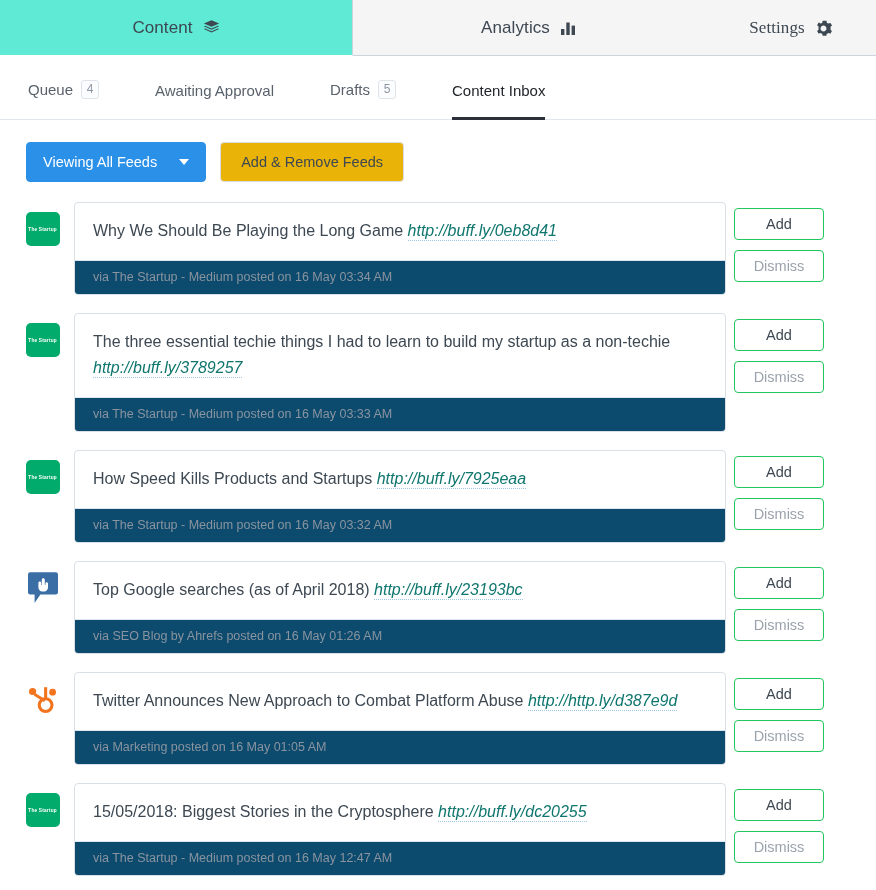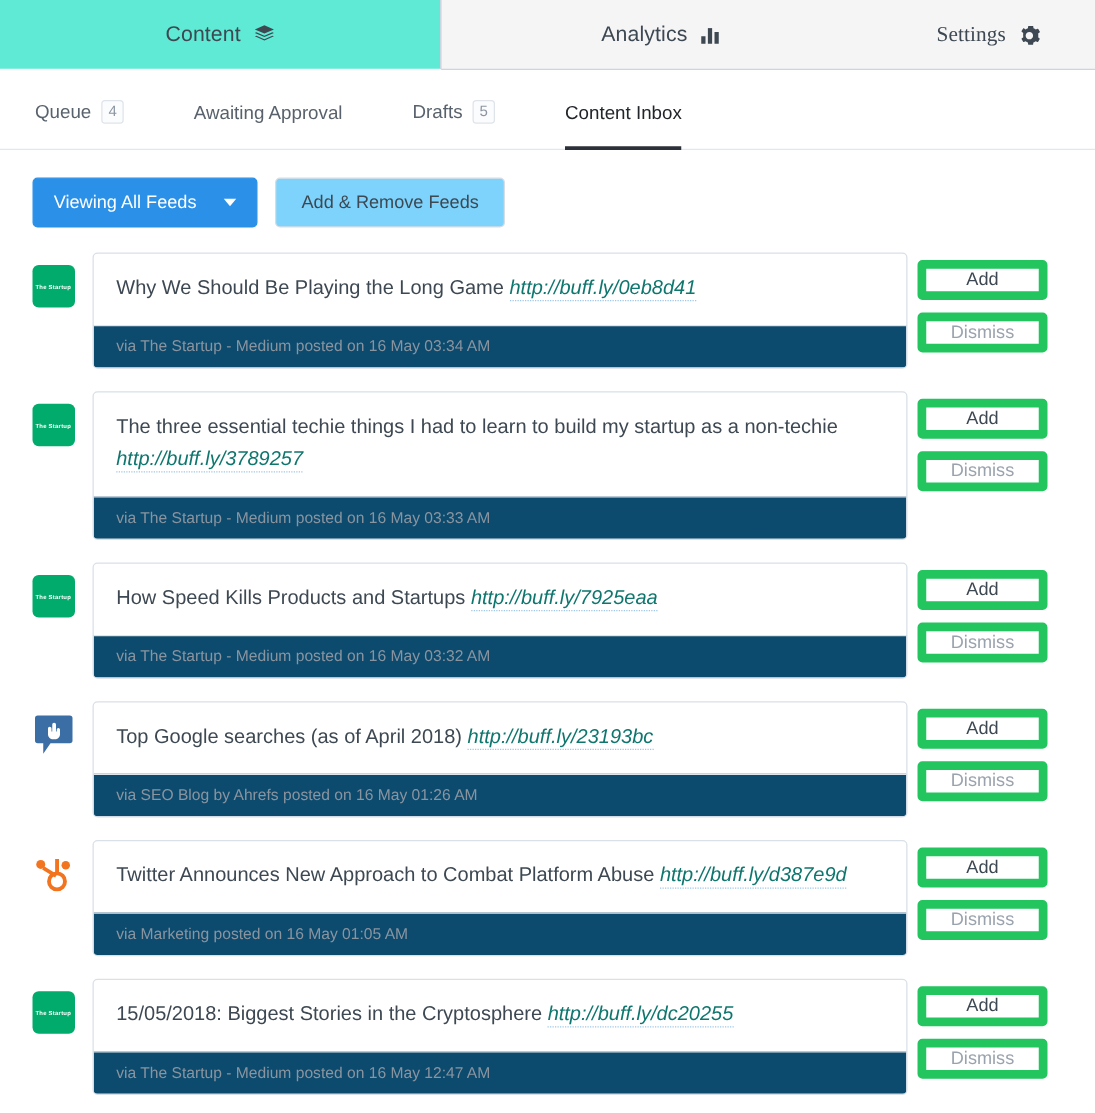--- a/index.html
+++ b/index.html
@@ -106,21 +106,21 @@
     gap: 22px;
   }
   .caret {
     width: 0; height: 0;
     border-left: 5px solid transparent;
     border-right: 5px solid transparent;
     border-top: 6px solid #ffffff;
     display: inline-block;
   }
   .btn-outline {
-    background: #7dd3fc;
+    background: #eab308;
     color: #3d4852;
     border: 1px solid #d8dde4;
     height: 40px;
     padding: 16px 20px;
   }
 
   
   .feed { padding: 0 0 0 26px; }
   .feed-row {
     display: flex;
@@ -181,24 +181,24 @@
     color: #8a949f;
   }
   .actions {
     margin-left: 8px;
     display: flex;
     flex-direction: column;
     gap: 10px;
     padding-top: 6px;
   }
   .btn-action {
-    width: 104px;
+    width: 90px;
     height: 32px;
     background: #ffffff;
-    border: 7px solid #22c55e;
+    border: 1px solid #22c55e;
     border-radius: 4px;
     font-size: 14.5px;
   }
   .btn-add { color: #3d4852; }
   .btn-dismiss { color: #9aa3ad; }
 </style>
 </head>
 <body>
 
 <div class="topnav">
@@ -319,21 +319,21 @@
       <g fill="#f2741f">
         <circle cx="19.6" cy="23.1" r="6.4" fill="none" stroke="#f2741f" stroke-width="3.1"></circle>
         <rect x="18.1" y="5.2" width="3.1" height="12.2"></rect>
         <circle cx="26.6" cy="10.2" r="3.4"></circle>
         <circle cx="6.6" cy="9.5" r="3.6"></circle>
         <path d="M9.2 11.0 L19.6 17.4 L18.1 20.0 L7.7 13.6z"></path>
       </g>
     </svg>
   </div>
 <div class="card">
-        <div class="card-body"><span>Twitter Announces New Approach to Combat Platform Abuse</span> <a class="card-link">http://buff.ly/d387e9d</a></div>
+        <div class="card-body"><span>Twitter Announces New Approach to Combat Platform Abuse</span> <a class="card-link">http://http.ly/d387e9d</a></div>
         <div class="card-meta">via Marketing posted on 16 May 01:05 AM</div>
       </div>
       <div class="actions">
         <button class="btn btn-action btn-add">Add</button>
         <button class="btn btn-action btn-dismiss">Dismiss</button>
       </div>
     </div>
     <div class="feed-row">
   <div class="avatar avatar-startup">
     <span class="logotext">The Startup</span>

